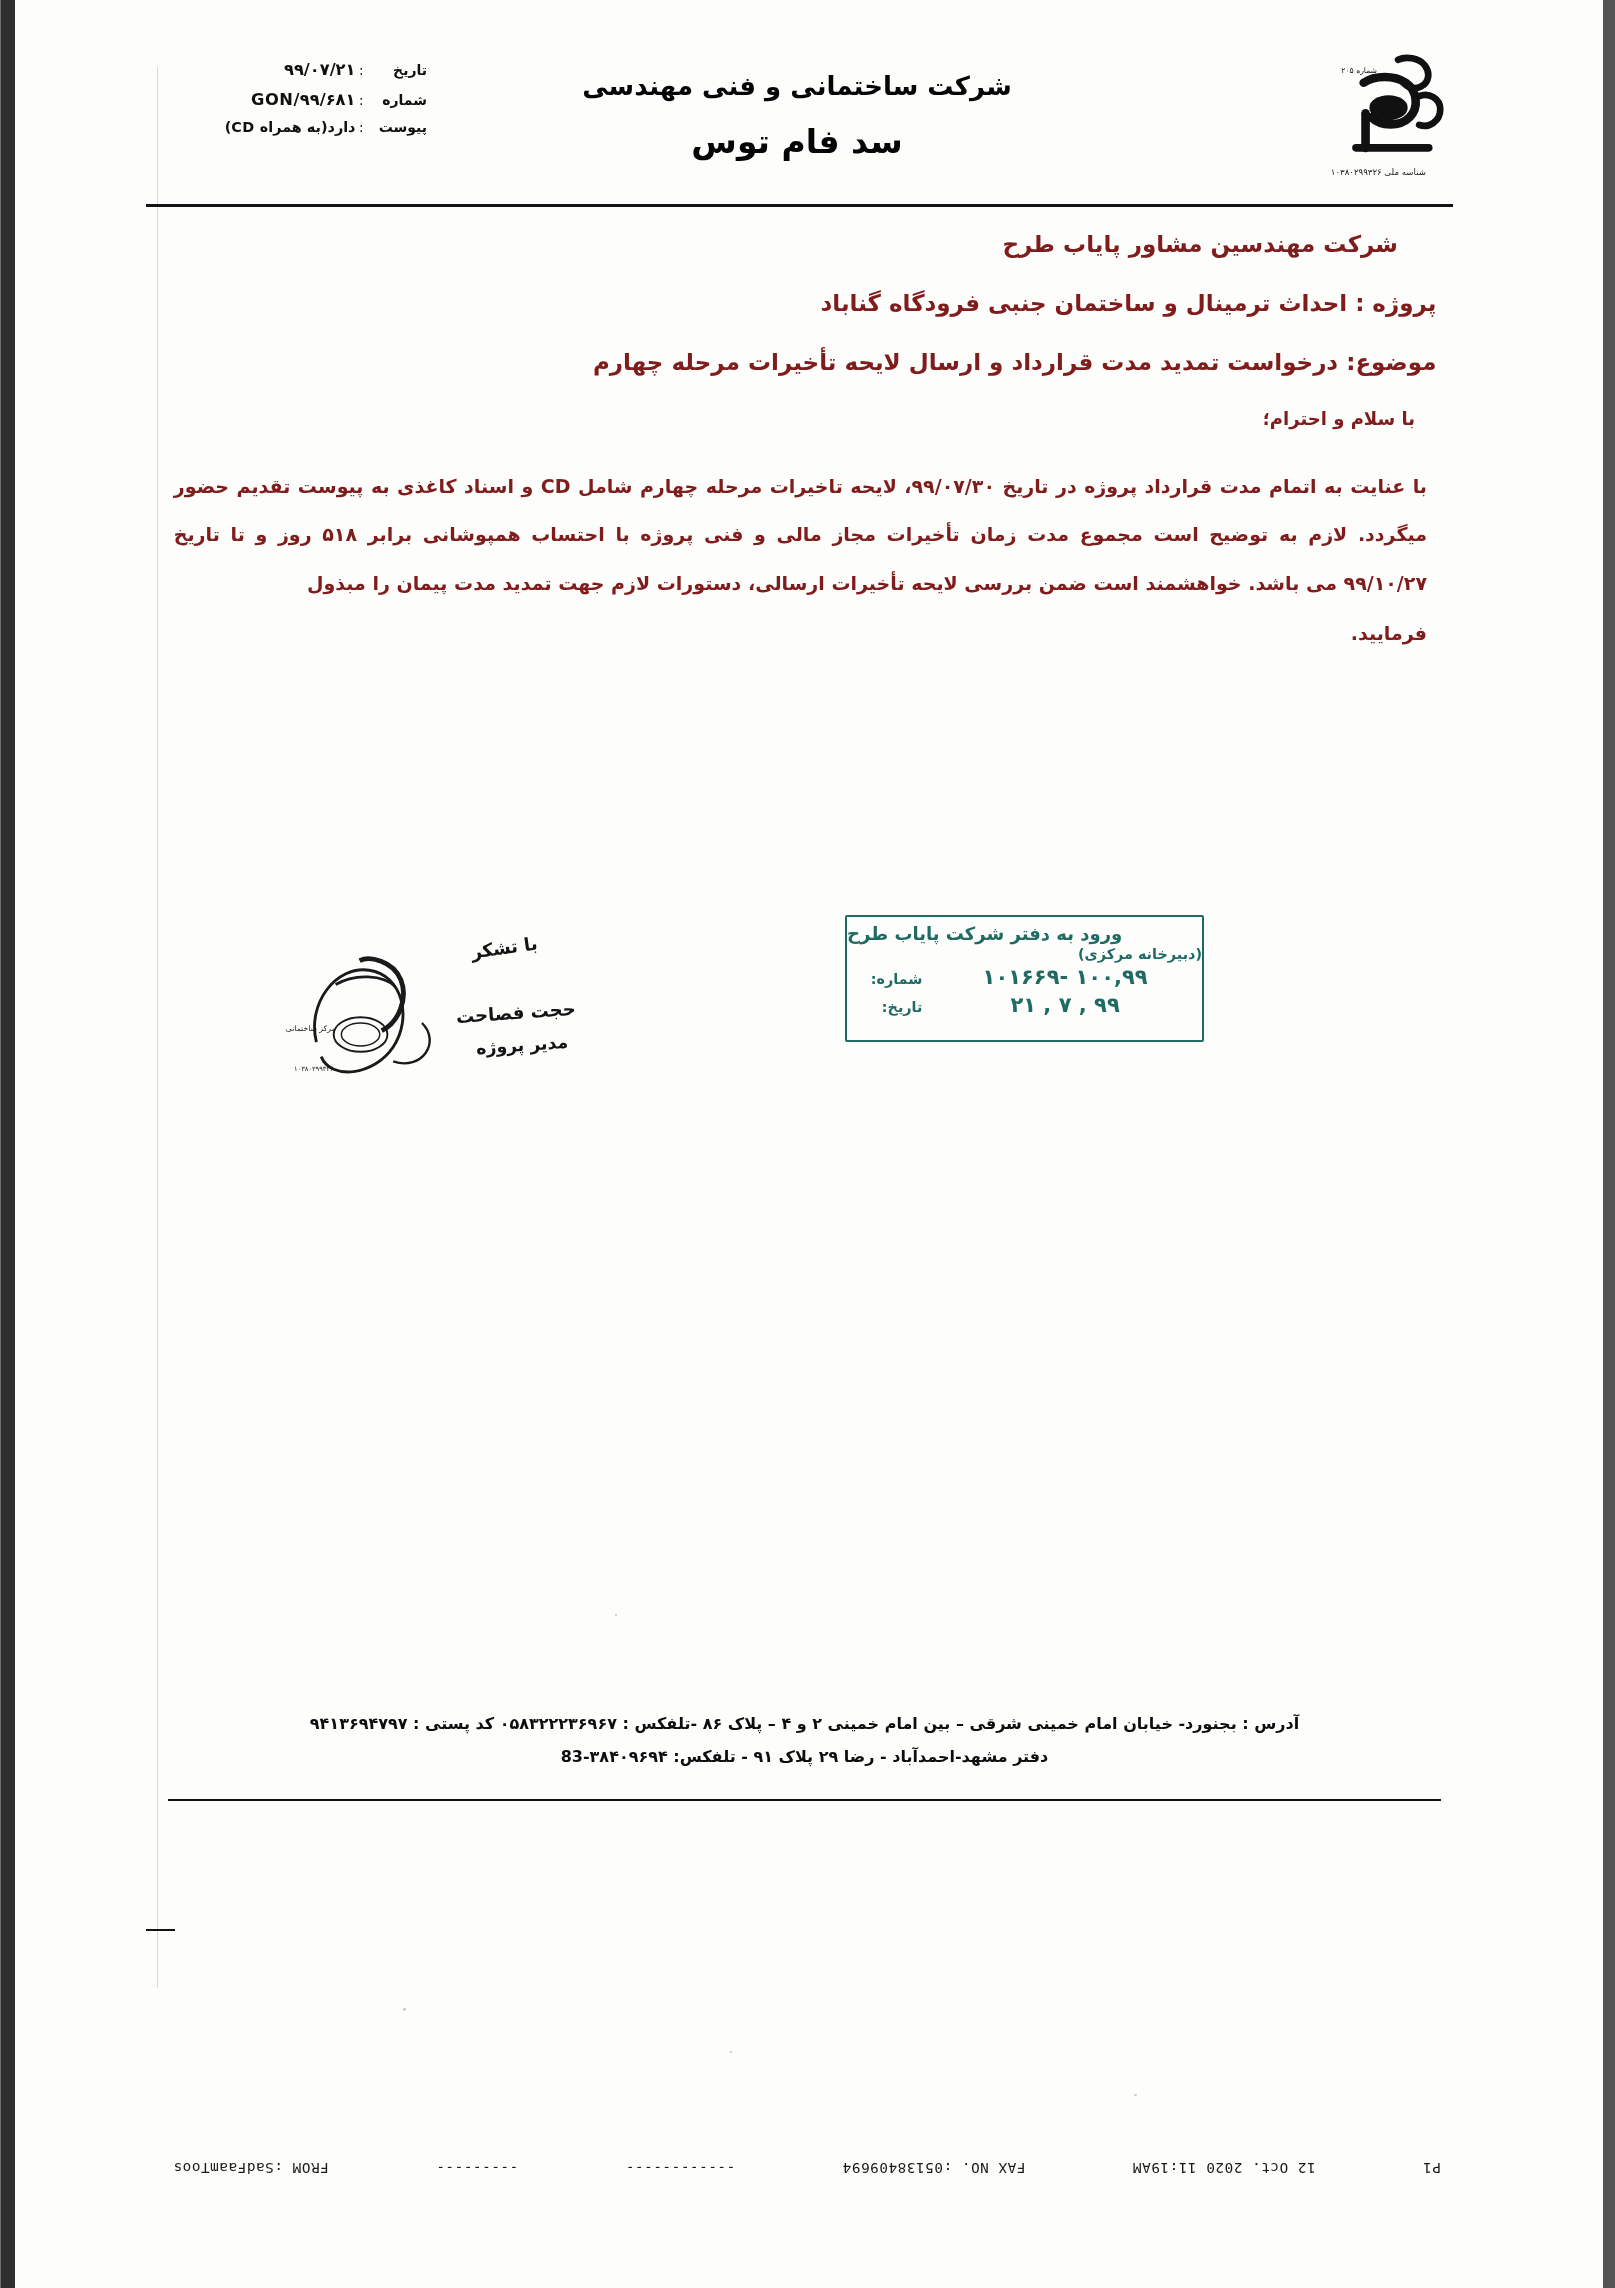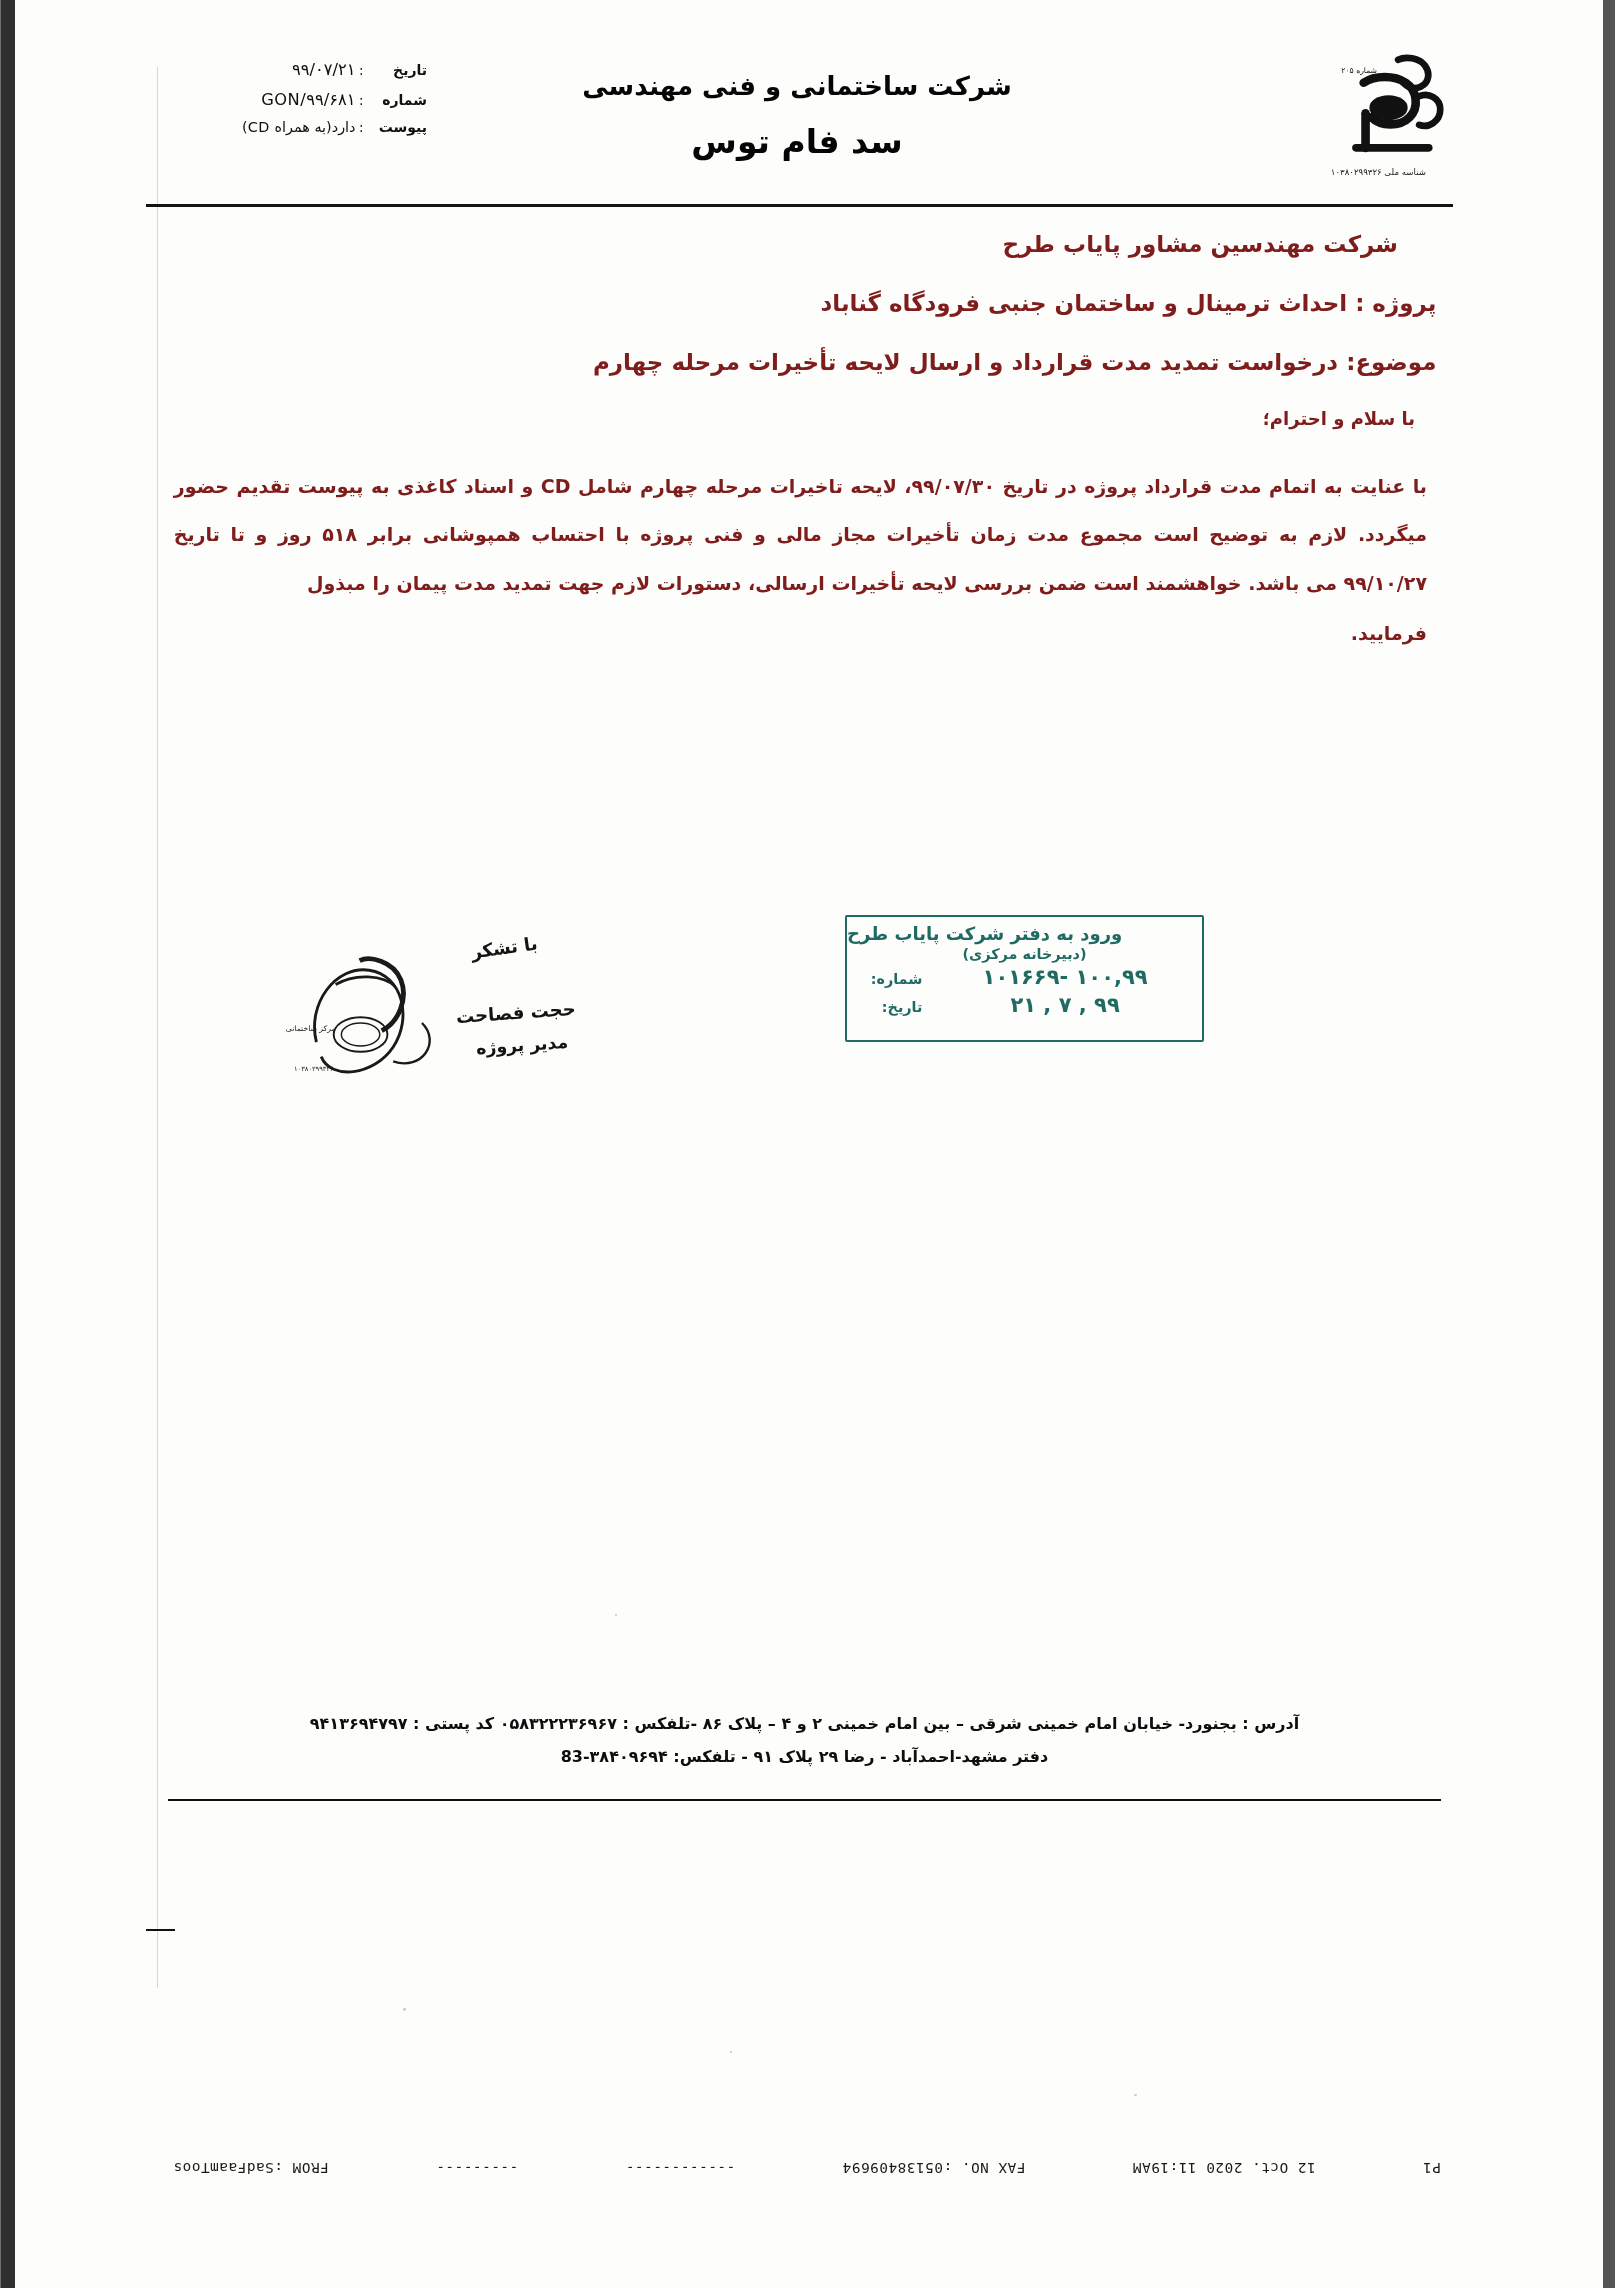--- a/index.html
+++ b/index.html
@@ -83,21 +83,21 @@
   }
   .meta-label {
     font-weight: 700;
     font-size: 14px;
     width: 60px;
     text-align: right;
     letter-spacing: 0;
   }
   .meta-colon { width: 11.5px; text-align: center; font-size: 13.4px; }
   .meta-value {
-    font-weight: 400;
+    font-weight: 700;
     font-size: 16.3px;
     letter-spacing: 0.5px;
   }
   .meta-value.small { font-size: 14.4px; }
 
   .company-name {
     position: absolute;
     top: 1.9px;
     right: 394px;
     width: 538px;
@@ -196,21 +196,20 @@
     color: #1f6b63;
     font-weight: 700;
   }
   .stamp-title {
     text-align: left;
     font-size: 18px;
     margin-top: 5.8px;
     letter-spacing: 0;
   }
   .stamp-sub {
-    text-align: center;
     font-size: 14.4px;
     margin-top: 1.9px;
   }
   .stamp-row {
     display: flex;
     align-items: baseline;
     justify-content: flex-end;
     margin-top: 3.8px;
     padding-left: 15.4px;
   }

